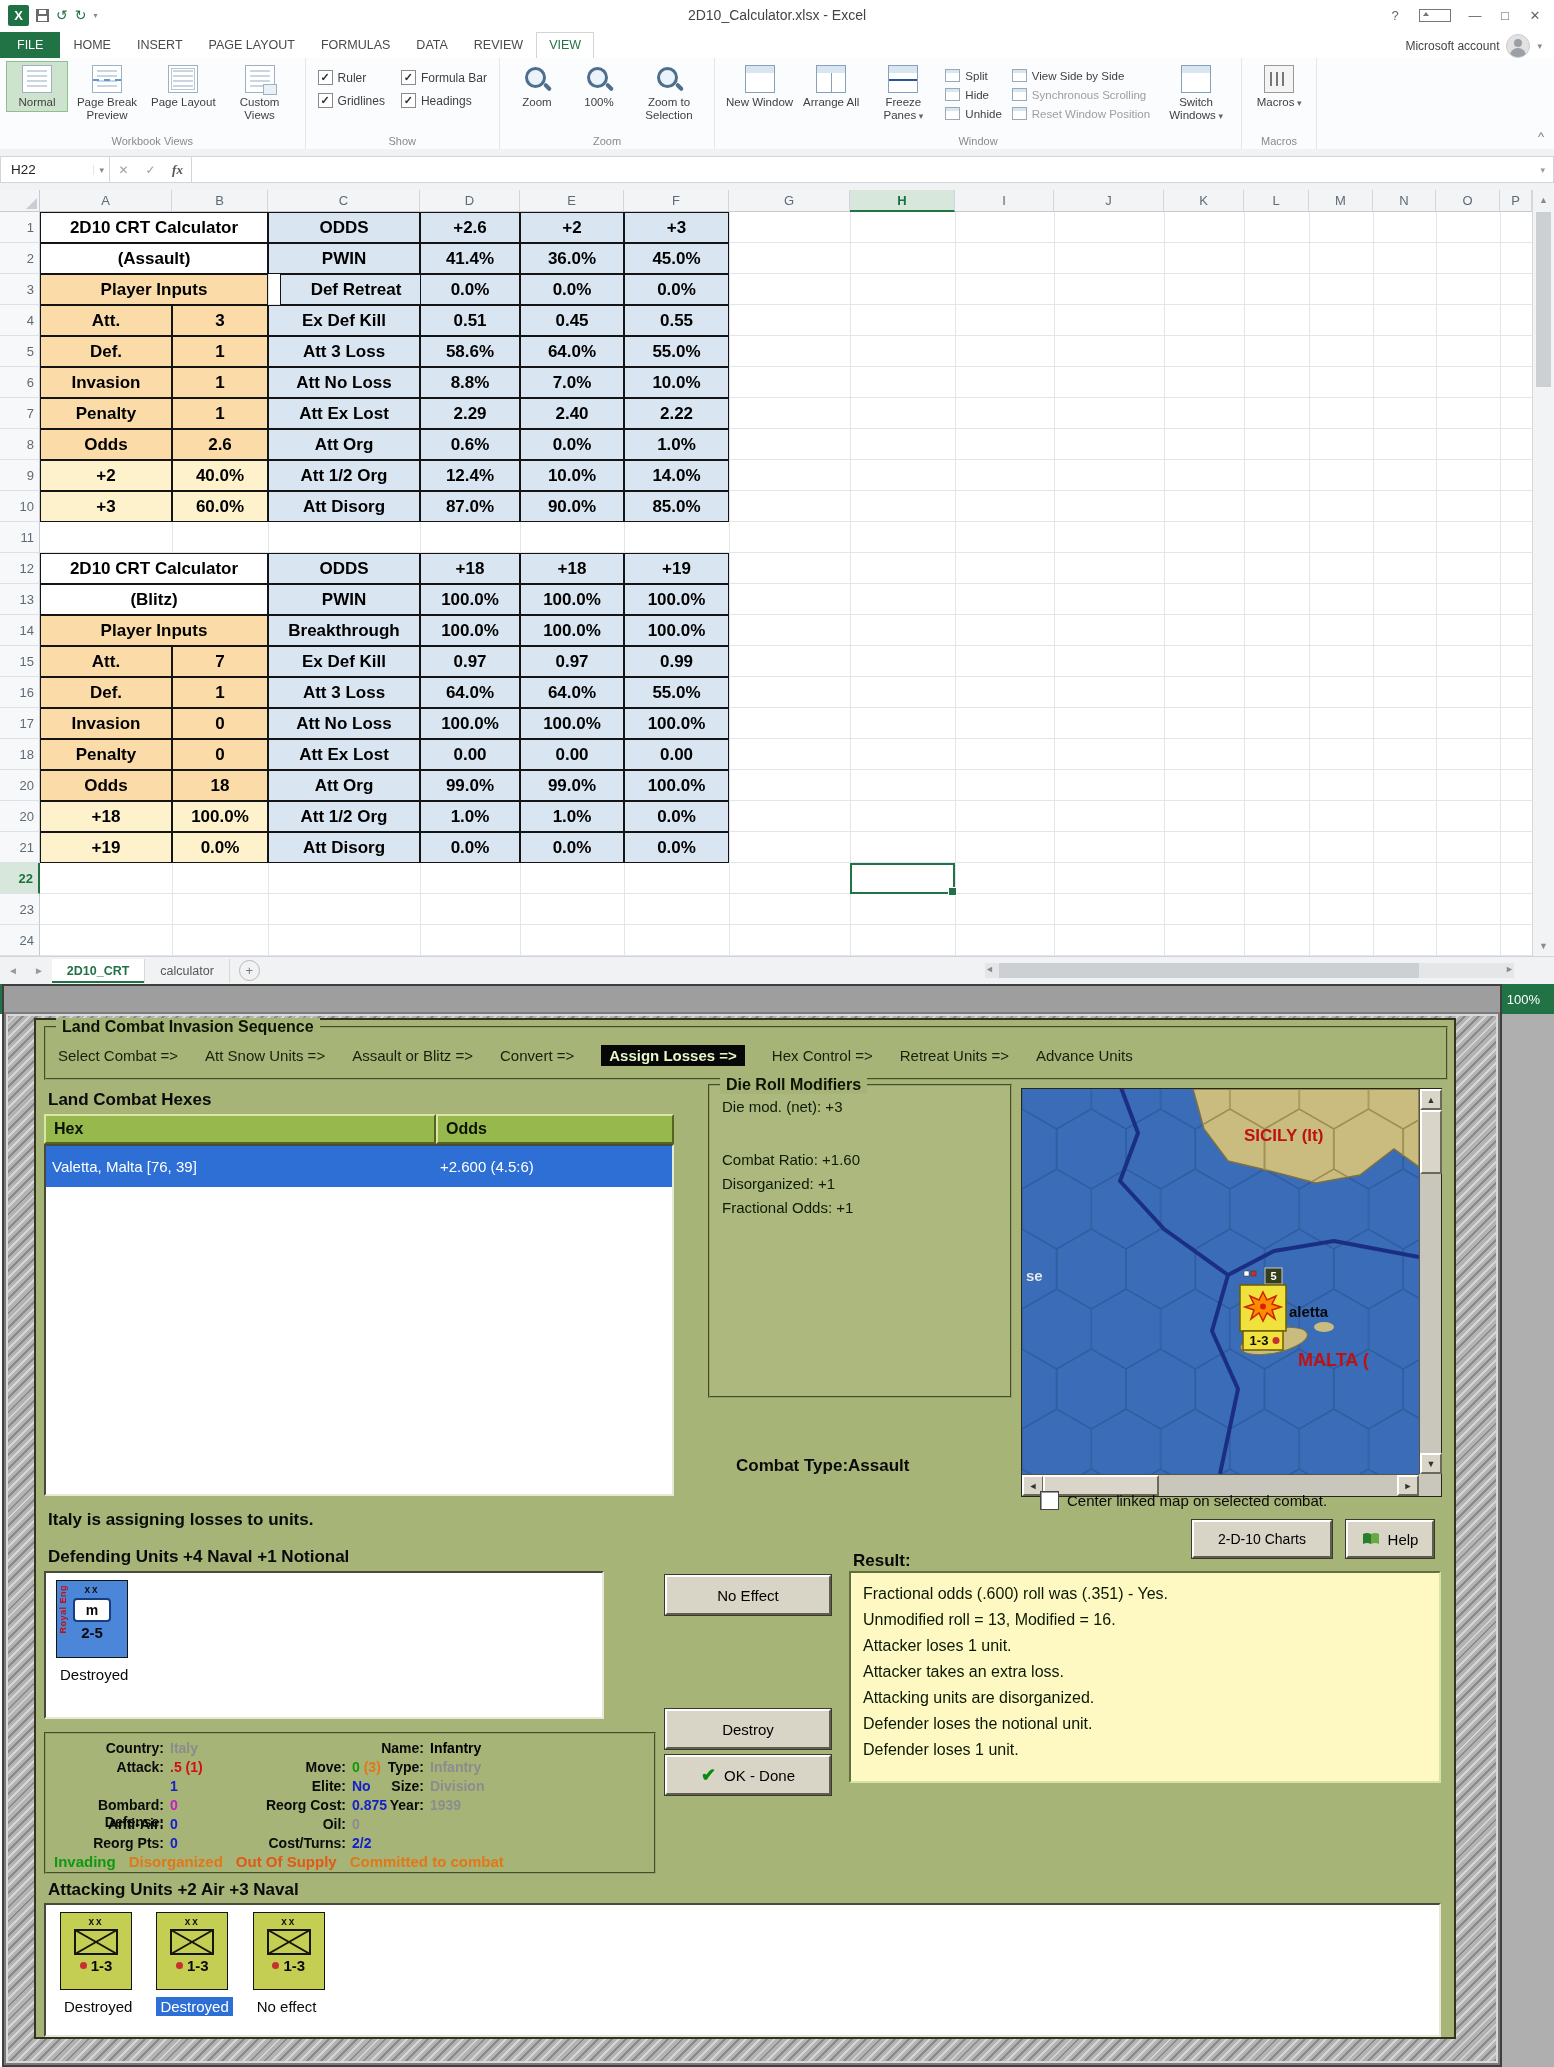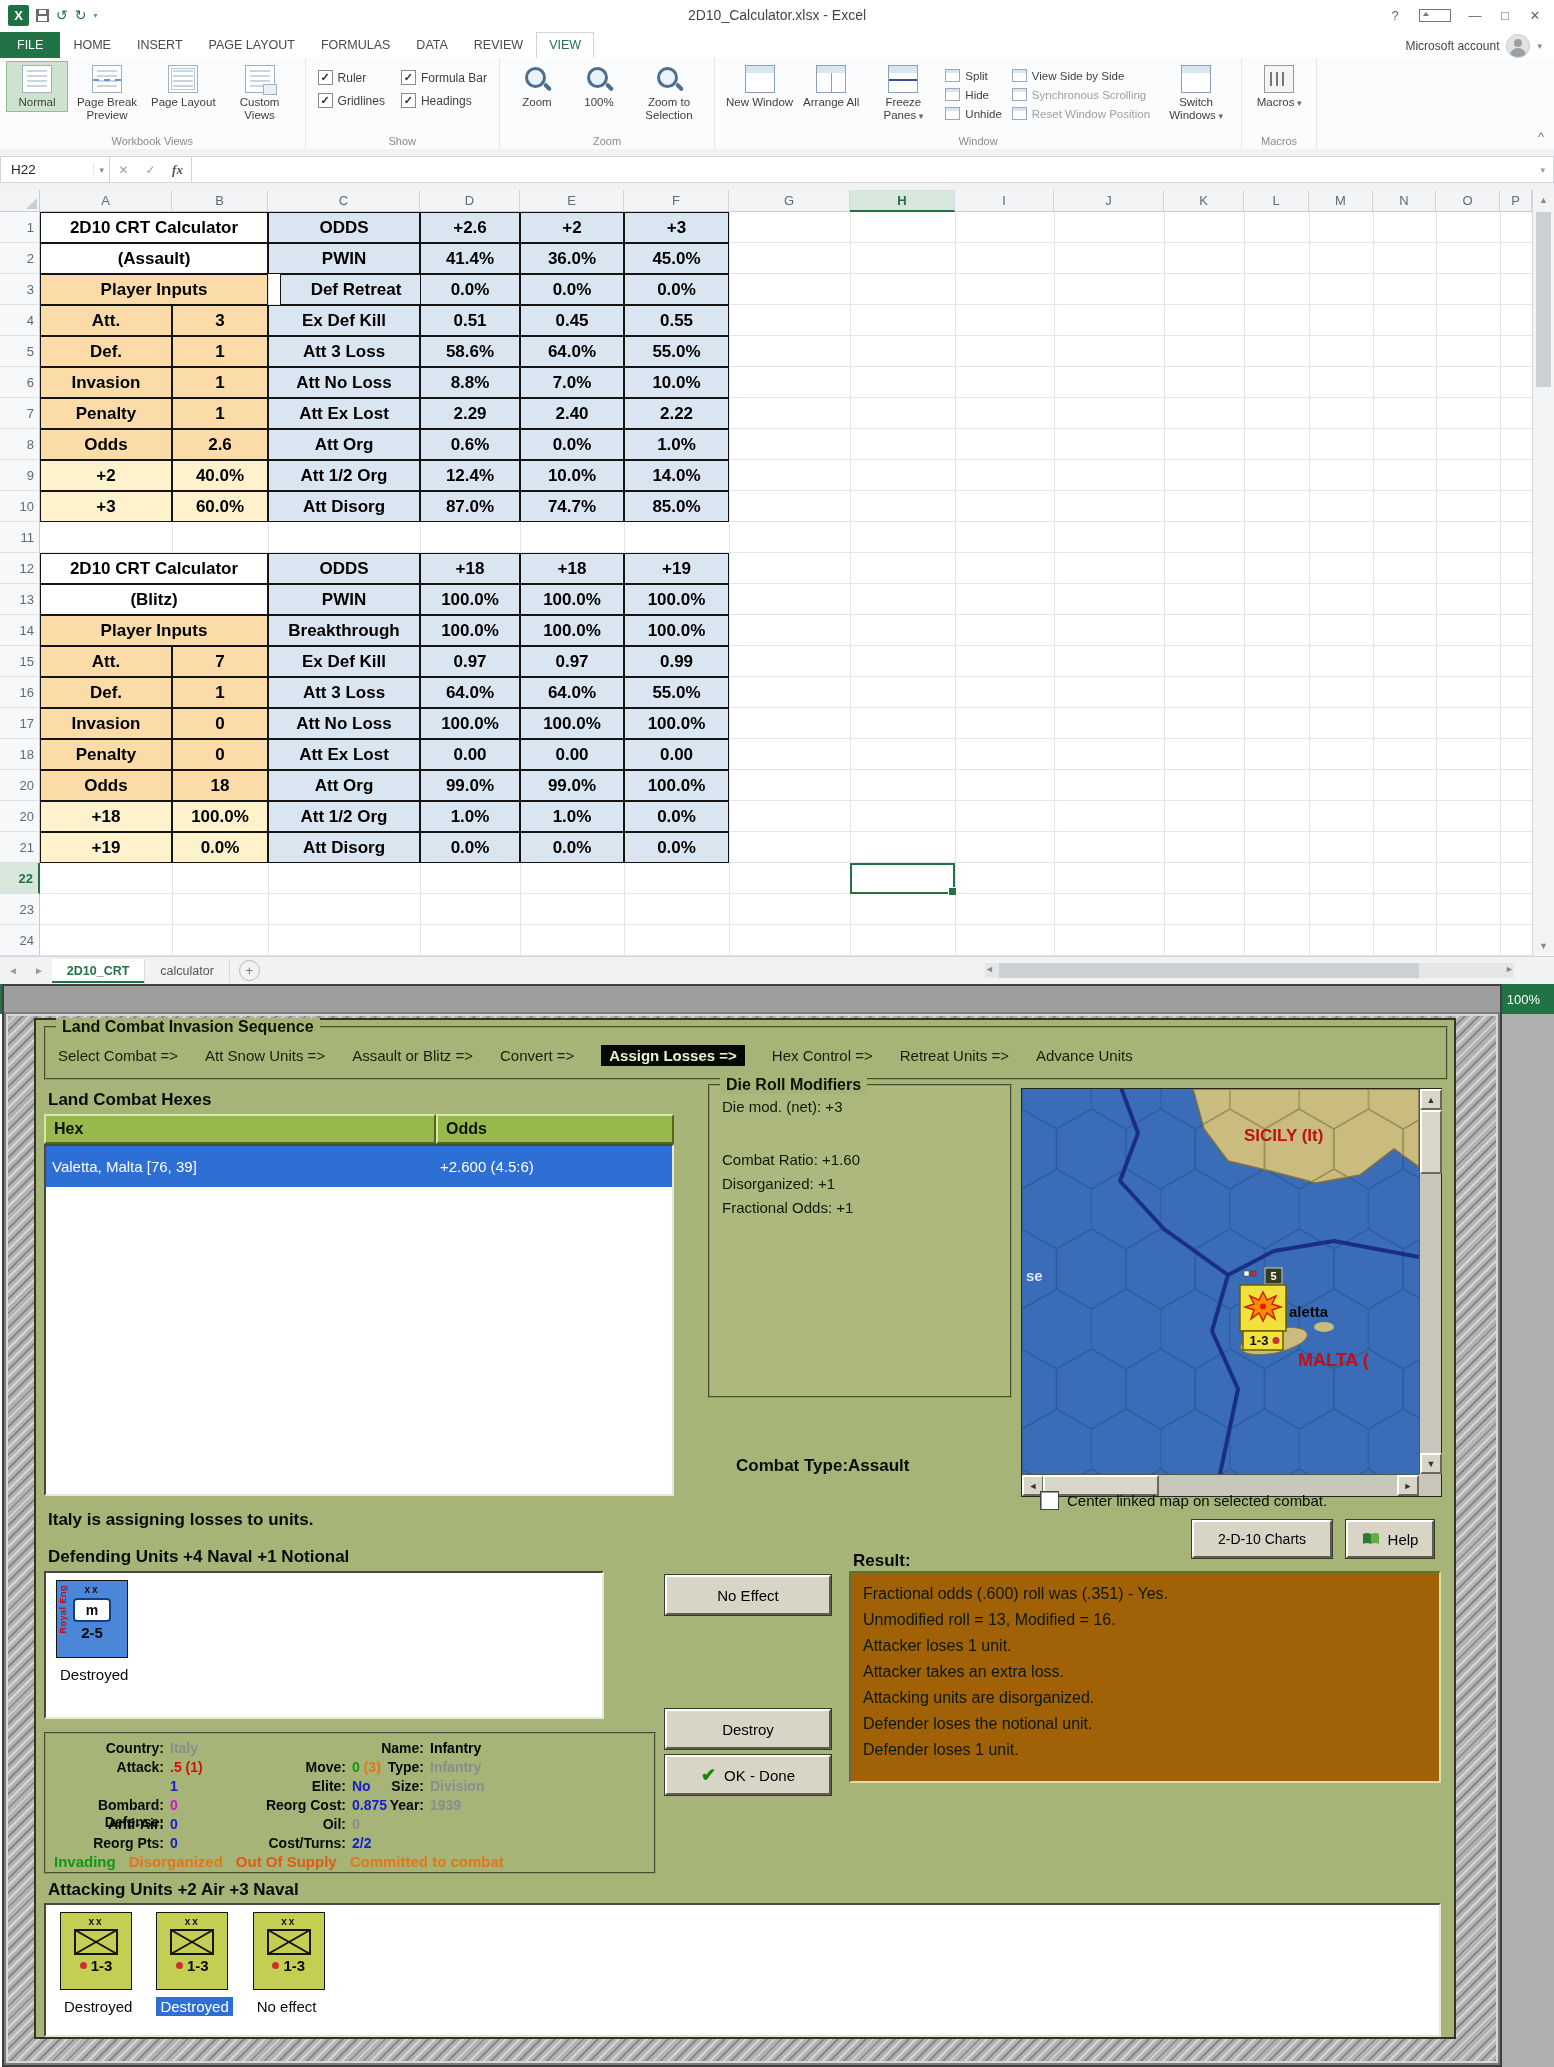--- a/index.html
+++ b/index.html
@@ -166,21 +166,21 @@
   #atk-panel{position:absolute;left:8px;top:883px;width:1397px;height:134px;background:#FFF;border:2px solid;border-color:#4A4A3A #E8E8D8 #E8E8D8 #4A4A3A;box-sizing:border-box;padding:7px 14px;display:flex;gap:20px;align-items:flex-start;}
 
   #info-panel{position:absolute;left:8px;top:712px;width:612px;height:142px;border:2px groove #93A163;box-sizing:border-box;font-size:14px;}
   .ilab{position:absolute;font-weight:bold;color:#0A0A0A;text-align:right;white-space:nowrap;}
   .ival{position:absolute;font-weight:bold;white-space:nowrap;}
   .v-grey{color:#8C8C8C;}.v-red{color:#D01010;}.v-blue{color:#1520C8;}.v-magenta{color:#C818C8;}
   .v-green{color:#109810;}.v-orange{color:#E07818;}.v-orange2{color:#E05A14;}.v-name{color:#000;}
   #info-status{position:absolute;left:8px;top:119px;font-size:15px;font-weight:bold;white-space:nowrap;}
   #info-status span{margin-right:13px;}
 
-  #result-panel{position:absolute;left:813px;top:551px;width:592px;height:212px;background:#a16207;border:2px solid;border-color:#5F6F3F #D6E2A6 #D6E2A6 #5F6F3F;box-sizing:border-box;padding:8px 12px;font-size:16px;color:#0A1800;line-height:26px;}
+  #result-panel{position:absolute;left:813px;top:551px;width:592px;height:212px;background:#fef9c3;border:2px solid;border-color:#5F6F3F #D6E2A6 #D6E2A6 #5F6F3F;box-sizing:border-box;padding:8px 12px;font-size:16px;color:#0A1800;line-height:26px;}
 
   .unit{display:flex;flex-direction:column;align-items:flex-start;}
   .cface{width:72px;height:78px;border:1px solid #15150F;box-sizing:border-box;display:flex;flex-direction:column;align-items:center;position:relative;}
   .cface.blue{background:#4C86D8;}
   .cface.green{background:#C3CE52;}
   .csize{font-size:10px;font-weight:bold;color:#101010;margin-top:3px;letter-spacing:2px;}
   .csym-eng{width:38px;height:24px;background:#FFF;border:2px solid #163E7E;border-radius:4px;margin-top:3px;display:flex;align-items:center;justify-content:center;font-weight:bold;font-size:14px;color:#0A0A0A;box-sizing:border-box;}
   .csym-inf{margin-top:2px;line-height:0;}
   .cstr{font-size:15px;font-weight:bold;color:#0A0A0A;margin-top:2px;display:flex;align-items:center;gap:4px;}
   .rdot{width:7px;height:7px;border-radius:50%;background:#C83030;display:inline-block;}
@@ -475,21 +475,21 @@
         <div class="xcell blue" style="left: 228px; top: 217px; width: 152px; height: 31px;">Att Org</div>
         <div class="xcell blue" style="left: 380px; top: 217px; width: 100px; height: 31px;">0.6%</div>
         <div class="xcell blue" style="left: 480px; top: 217px; width: 104px; height: 31px;">0.0%</div>
         <div class="xcell blue" style="left: 584px; top: 217px; width: 105px; height: 31px;">1.0%</div>
         <div class="xcell blue" style="left: 228px; top: 248px; width: 152px; height: 31px;">Att 1/2 Org</div>
         <div class="xcell blue" style="left: 380px; top: 248px; width: 100px; height: 31px;">12.4%</div>
         <div class="xcell blue" style="left: 480px; top: 248px; width: 104px; height: 31px;">10.0%</div>
         <div class="xcell blue" style="left: 584px; top: 248px; width: 105px; height: 31px;">14.0%</div>
         <div class="xcell blue" style="left: 228px; top: 279px; width: 152px; height: 31px;">Att Disorg</div>
         <div class="xcell blue" style="left: 380px; top: 279px; width: 100px; height: 31px;">87.0%</div>
-        <div class="xcell blue" style="left: 480px; top: 279px; width: 104px; height: 31px;">74.7%</div>
+        <div class="xcell blue" style="left: 480px; top: 279px; width: 104px; height: 31px;">90.0%</div>
         <div class="xcell blue" style="left: 584px; top: 279px; width: 105px; height: 31px;">85.0%</div>
         <div class="xcell white" style="left: 0px; top: 341px; width: 228px; height: 31px;">2D10 CRT Calculator</div>
         <div class="xcell white" style="left: 0px; top: 372px; width: 228px; height: 31px;">(Blitz)</div>
         <div class="xcell tan" style="left: 0px; top: 403px; width: 228px; height: 31px;">Player Inputs</div>
         <div class="xcell tan" style="left: 0px; top: 434px; width: 132px; height: 31px;">Att.</div>
         <div class="xcell tan" style="left: 132px; top: 434px; width: 96px; height: 31px;">7</div>
         <div class="xcell tan" style="left: 0px; top: 465px; width: 132px; height: 31px;">Def.</div>
         <div class="xcell tan" style="left: 132px; top: 465px; width: 96px; height: 31px;">1</div>
         <div class="xcell tan" style="left: 0px; top: 496px; width: 132px; height: 31px;">Invasion</div>
         <div class="xcell tan" style="left: 132px; top: 496px; width: 96px; height: 31px;">0</div>

